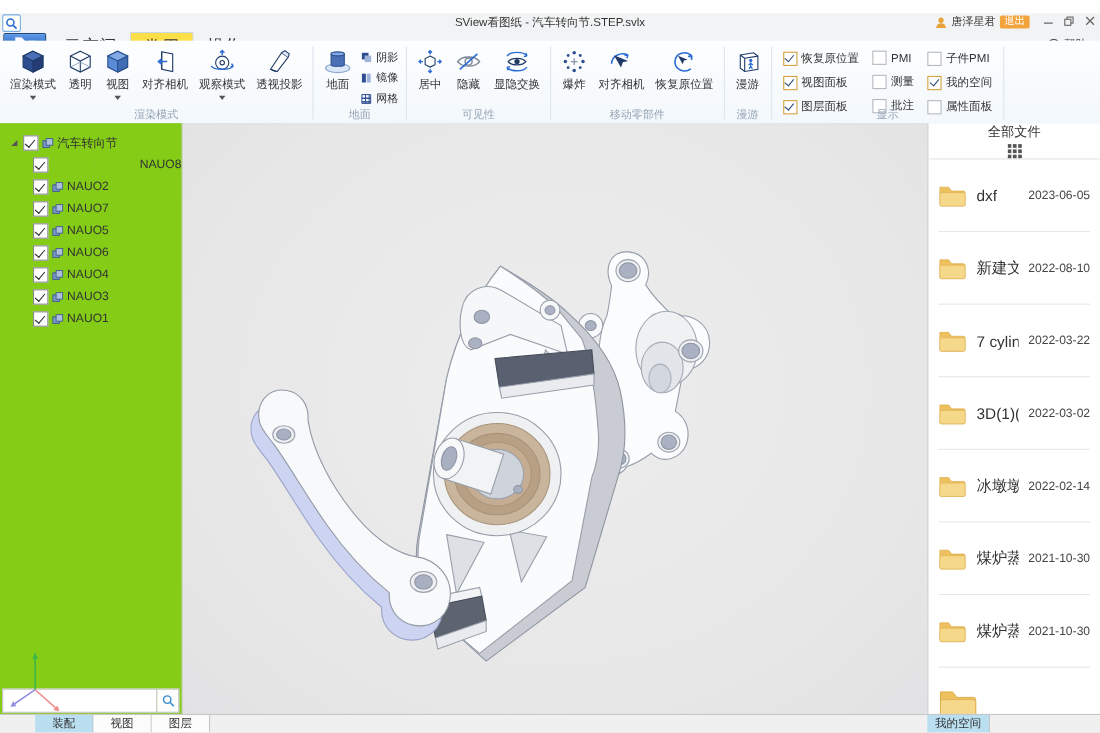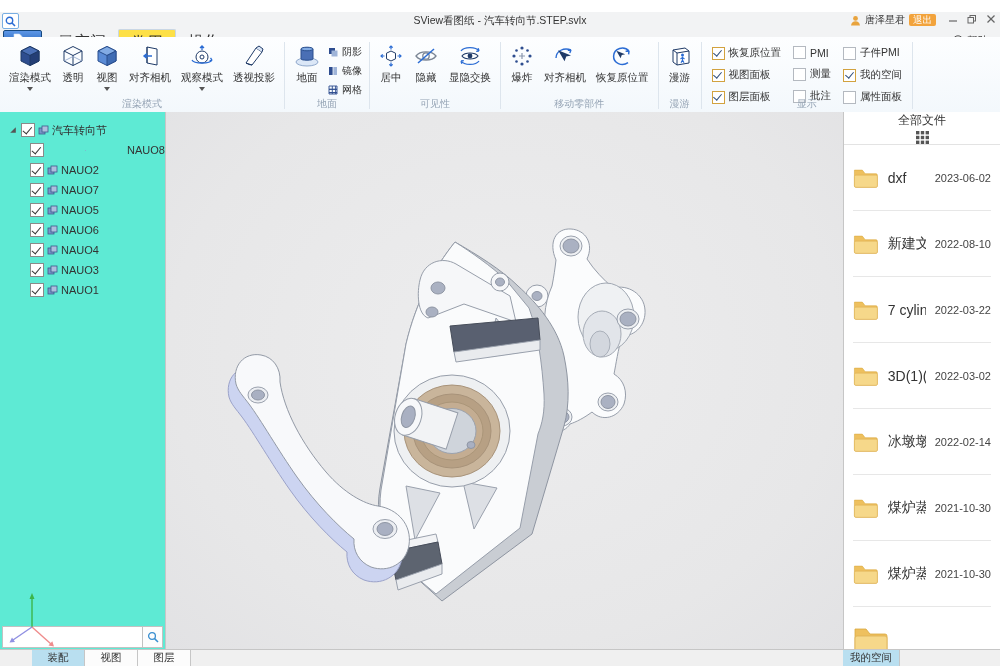--- a/index.html
+++ b/index.html
@@ -33,21 +33,21 @@
   .smlcol{display:flex;flex-direction:column;justify-content:flex-start;margin-top:2px;}
   .sml{display:flex;align-items:center;gap:4px;height:19px;font-size:10px;color:#333;padding:0 3px;cursor:pointer;text-align:center;}
   .chkcols{display:flex;gap:12px;padding:6px 6px 0;}
   .chkcol{display:flex;flex-direction:column;gap:8px;}
   .chk{display:flex;align-items:center;gap:4px;font-size:10.5px;color:#333;cursor:pointer;}
   .box{width:11px;height:11px;border:1px solid #b4b9c0;background:#fff;position:relative;flex:none;}
   .chk.on .box{border-color:#d2a23f;}
   .chk.on .box::after{content:"";position:absolute;left:2.5px;top:0.5px;width:4px;height:7px;
        border:solid #2f4e7d;border-width:0 1.8px 1.8px 0;transform:rotate(40deg);}
   
-  .leftpanel{position:absolute;top:112px;left:0;width:165px;bottom:16px;background:#5eead4;border-right:1px solid #c6c6c6;}
+  .leftpanel{position:absolute;top:112px;left:0;width:165px;bottom:16px;background:#84cc16;border-right:1px solid #c6c6c6;}
   .tree{padding-top:8px;}
   .trow{display:flex;align-items:center;height:20px;gap:3px;}
   .trow .exp{width:10px;display:flex;justify-content:center;}
   .tchk{width:12px;height:12px;border:1px solid #8a8a8a;background:#fff;position:relative;flex:none;}
   .tchk::after{content:"";position:absolute;left:2.5px;top:0.5px;width:4px;height:7.5px;
        border:solid #333;border-width:0 1.8px 1.8px 0;transform:rotate(40deg);}
   .tlabel{font-size:11px;white-space:nowrap;}
   .searchrow{position:absolute;left:2px;right:2px;bottom:2px;height:22px;display:flex;}
   .searchrow input{flex:1;min-width:0;border:1px solid #c2c2c2;background:#fff;outline:none;font-size:11px;padding:0 4px;}
   .searchbtn{width:19px;border:1px solid #c2c2c2;border-left:none;background:#fdfdfd;display:flex;align-items:center;justify-content:center;cursor:pointer;}
@@ -604,21 +604,21 @@
           </g>
       </svg>
     </div>
     <div id="files">
   <div class="frow">
     <svg width="36" height="30" viewBox="0 0 36 30">
       <path d="M2 4 H13 L17 9 H32 Q34 9 34 11 V26 Q34 28 32 28 H4 Q2 28 2 26 Z" fill="#eec05e" stroke="#d9a83f" stroke-width="0.8"></path>
       <rect x="2" y="11" width="32" height="17" rx="2" fill="#f6d88a" stroke="#ddb156" stroke-width="0.8"></rect>
     </svg>
     <span class="fname">dxf</span>
-    <span class="fdate">2023-06-02</span>
+    <span class="fdate">2023-06-05</span>
   </div>
 
   <div class="frow">
     <svg width="36" height="30" viewBox="0 0 36 30">
       <path d="M2 4 H13 L17 9 H32 Q34 9 34 11 V26 Q34 28 32 28 H4 Q2 28 2 26 Z" fill="#eec05e" stroke="#d9a83f" stroke-width="0.8"></path>
       <rect x="2" y="11" width="32" height="17" rx="2" fill="#f6d88a" stroke="#ddb156" stroke-width="0.8"></rect>
     </svg>
     <span class="fname">新建文件...</span>
     <span class="fdate">2022-08-10</span>
   </div>

